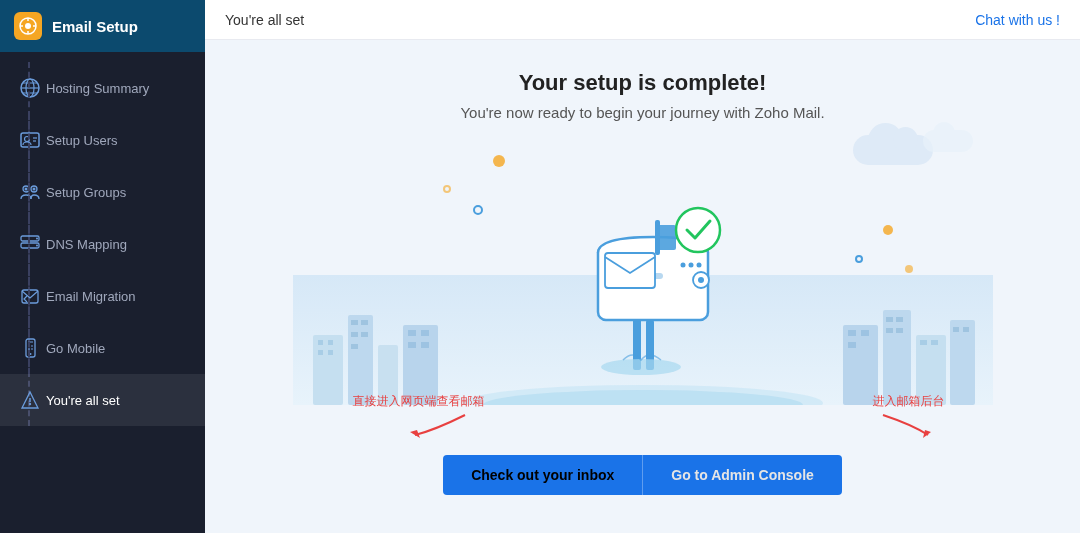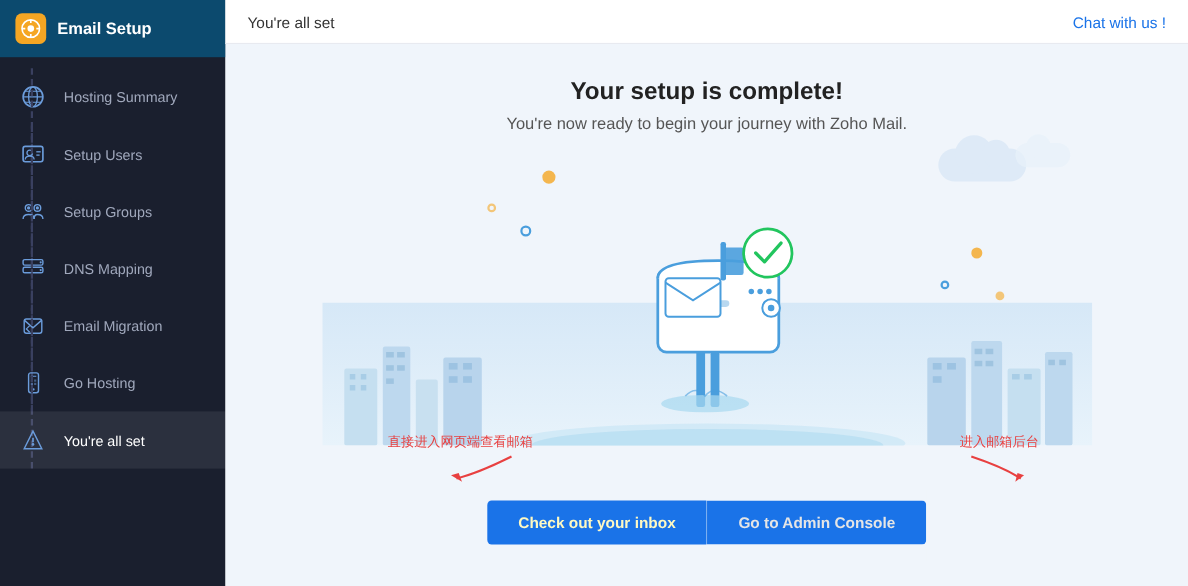--- a/index.html
+++ b/index.html
@@ -43,21 +43,21 @@
       display: flex;
       flex-direction: column;
       padding: 10px 0;
       position: relative;
     }
 
     .nav-item {
       display: flex;
       align-items: center;
       padding: 10px 14px;
-      gap: 12px;
+      gap: 0;
       cursor: pointer;
       position: relative;
       color: #a0a8bc;
       font-size: 13px;
     }
     .nav-item.active {
       background: rgba(255,255,255,0.08);
       color: #fff;
     }
 
@@ -138,21 +138,21 @@
     
     .bottom-actions {
       display: flex;
       gap: 0;
       justify-content: center;
       padding: 10px 0 15px;
       background: #f0f5fb;
     }
     .btn-inbox {
       background: #1a73e8;
-      color: #fef9c3;
+      color: #000000;
       border: none;
       padding: 12px 28px;
       font-size: 14px;
       font-weight: 600;
       cursor: pointer;
       border-radius: 4px 0 0 4px;
     }
     .btn-admin {
       background: #1a73e8;
       color: #e5e5e5;
@@ -254,21 +254,21 @@
           <rect x="7" y="2" width="9" height="18" rx="2" stroke="#6b9cdb" stroke-width="1.3" fill="none"></rect>
           <circle cx="11.5" cy="17" r="1" fill="#6b9cdb"></circle>
           <line x1="9" y1="5" x2="14" y2="5" stroke="#6b9cdb" stroke-width="1"></line>
 
           <rect x="9" y="8" width="2" height="2" fill="#6b9cdb" opacity="0.5"></rect>
           <rect x="12" y="8" width="2" height="2" fill="#6b9cdb" opacity="0.5"></rect>
           <rect x="9" y="11" width="2" height="2" fill="#6b9cdb" opacity="0.5"></rect>
           <rect x="12" y="11" width="2" height="2" fill="#6b9cdb" opacity="0.5"></rect>
         </svg>
       </div>
-      <span class="nav-label">Go Hosting</span>
+      <span class="nav-label">Go Mobile</span>
     </div>
 
     <div class="nav-item active">
       <div class="nav-icon">
         <svg width="22" height="22" viewBox="0 0 22 22" fill="none">
           <path d="M3 19 L11 3 L19 19 Z" stroke="#6b9cdb" stroke-width="1.3" fill="none"></path>
           <circle cx="11" cy="15" r="1.2" fill="#6b9cdb"></circle>
           <line x1="11" y1="9" x2="11" y2="13" stroke="#6b9cdb" stroke-width="1.5"></line>
         </svg>
       </div>

